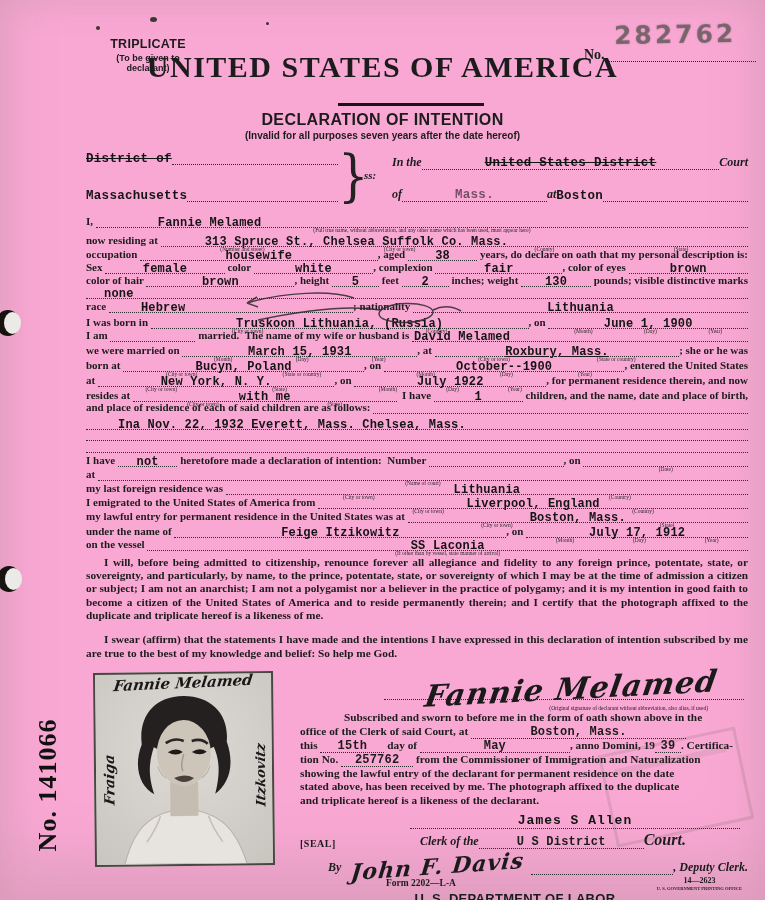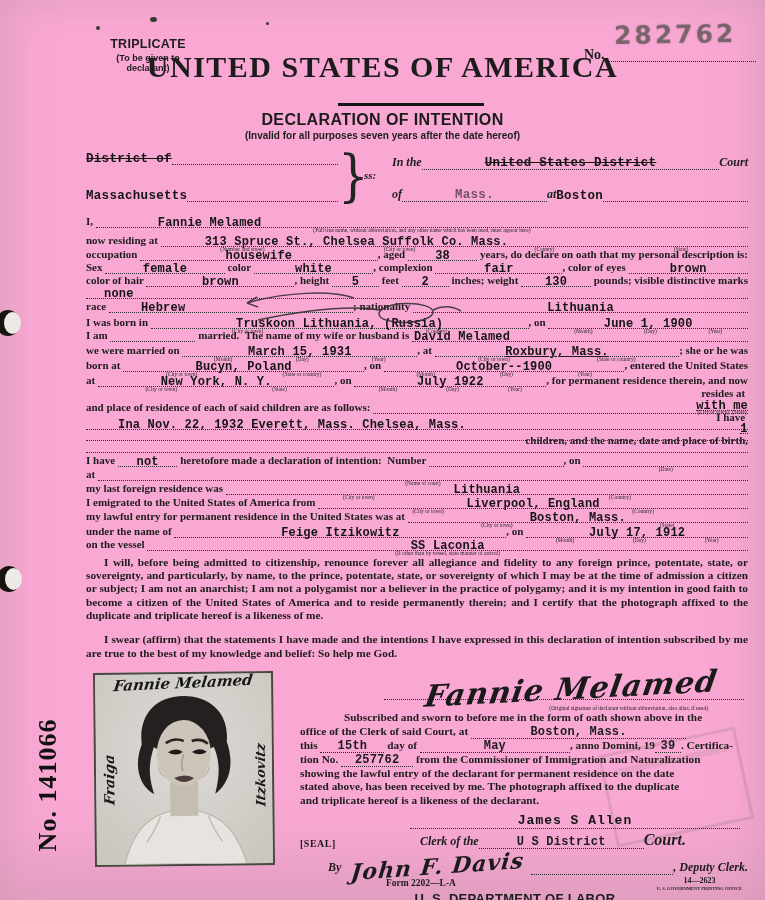--- a/index.html
+++ b/index.html
@@ -324,21 +324,21 @@
           <span class="ff" style="flex-grow: 1.2;">
             <span class="fv">July 1922</span>
             <span class="fsub">
               <span>(Month)</span>
               <span>(Day)</span>
               <span>(Year)</span>
             </span>
           </span>
           <span class="fp">, for permanent residence therein, and now</span>
         </div>
-        <div class="fline" style="height: 15px; flex-direction: column;">
+        <div class="fline" style="height: 15px;">
           <span class="fp">resides at </span>
           <span class="ff" style="flex-grow: 1.3;">
             <span class="fv">with me</span>
             <span class="fsub">
               <span>(City or town)</span>
               <span>(State)</span>
             </span>
           </span>
           <span class="fp">  I have </span>
           <span class="ff" style="flex-grow: 0.5;">

